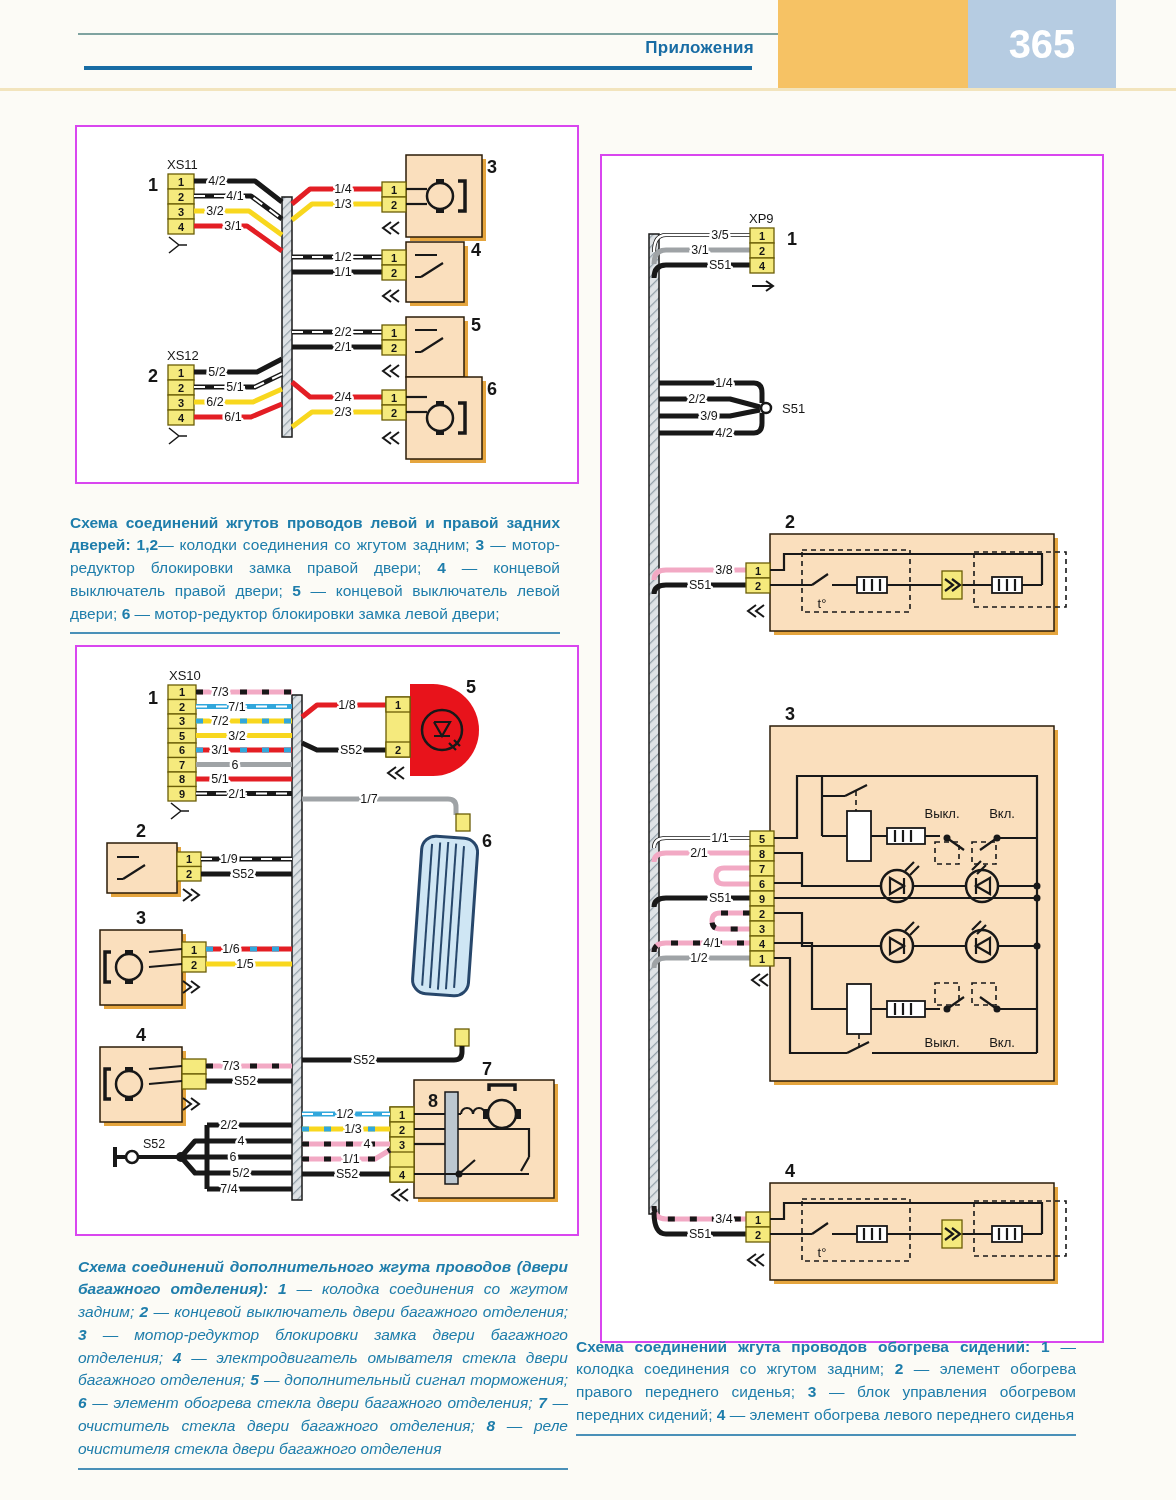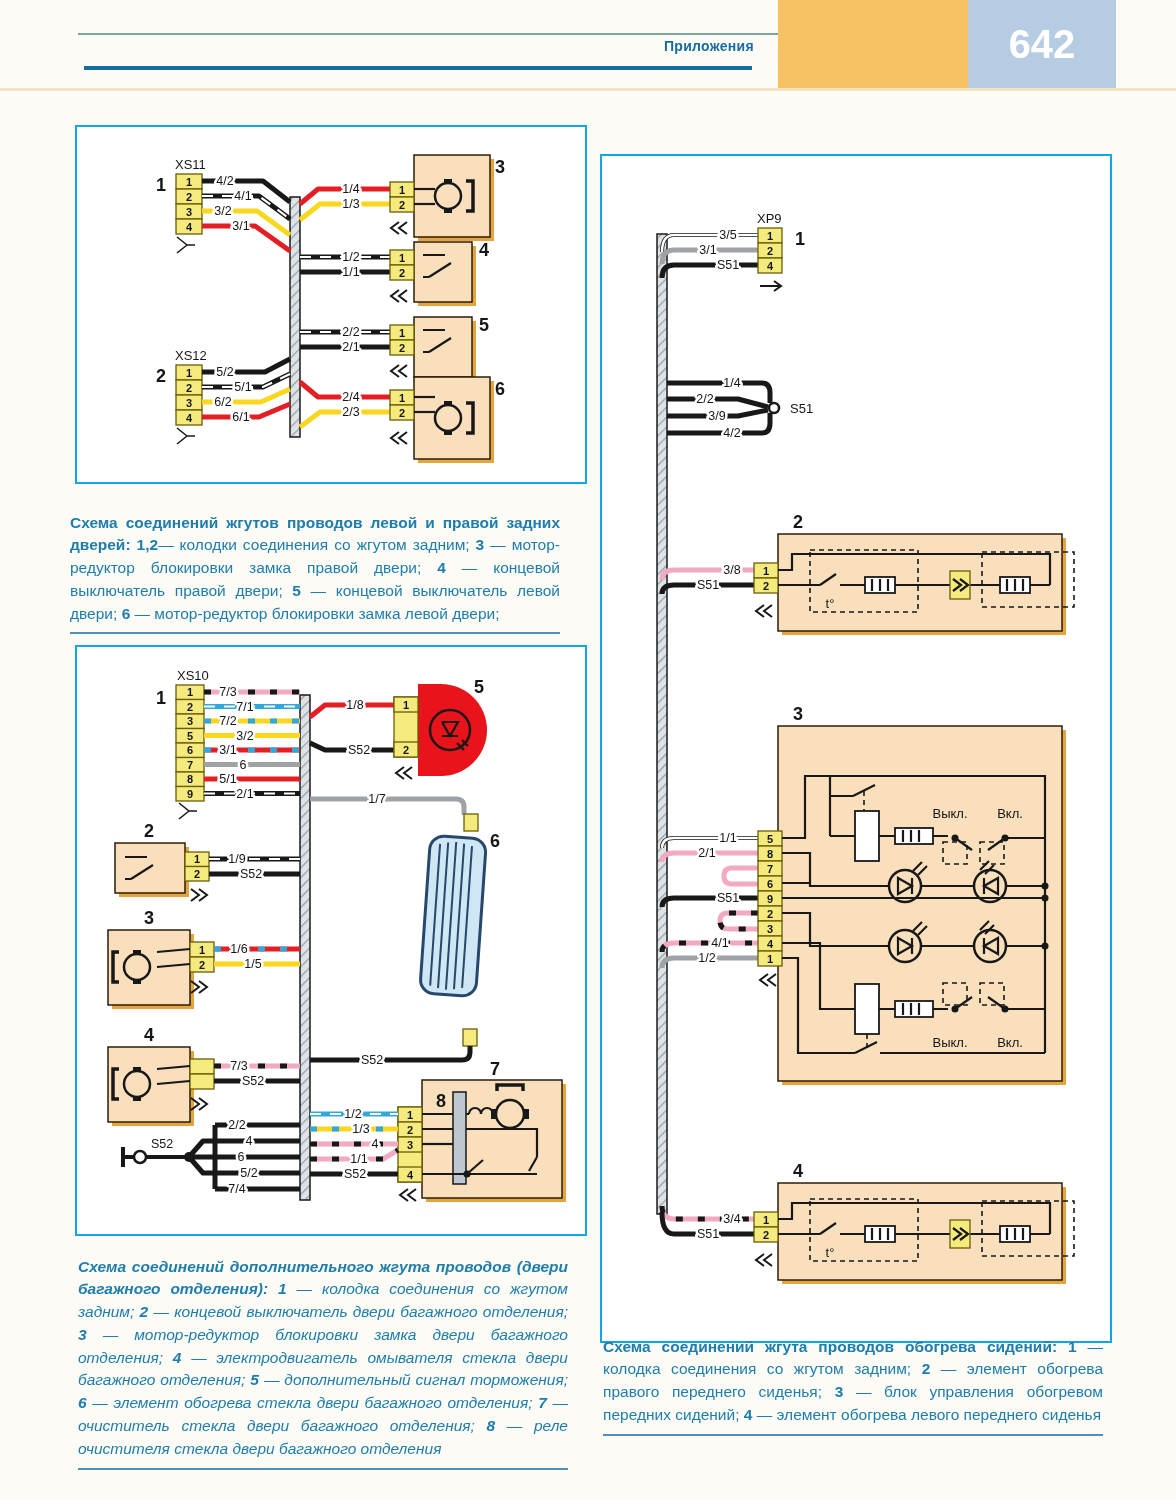--- a/index.html
+++ b/index.html
@@ -1,38 +1,38 @@
 <!DOCTYPE html>
 <html><head>
 <meta charset="utf-8">
 <style>
   html,body{margin:0;padding:0;background:#e8e8e8;}
   .page{position:relative;width:1176px;height:1500px;background:#fcfbf6;overflow:hidden;
         font-family:"Liberation Sans",sans-serif;}
   
   .hdr-thinline{position:absolute;left:78px;top:33px;width:884px;height:2px;background:#7fa3a0;}
   .hdr-title{position:absolute;left:78px;top:38px;width:676px;text-align:right;
-             font-size:14px;font-weight:bold;color:#186ca4;letter-spacing:.3px;}
+             font-size:17px;font-weight:bold;color:#186ca4;letter-spacing:.3px;}
   .hdr-thickline{position:absolute;left:84px;top:66px;width:668px;height:4px;background:#186ca4;}
   .hdr-orange{position:absolute;left:778px;top:0;width:190px;height:88px;background:#f6c264;}
   .hdr-bluebox{position:absolute;left:968px;top:0;width:148px;height:88px;background:#b6cce2;
                display:flex;align-items:center;justify-content:center;}
   .hdr-bluebox span{color:#ffffff;font-size:40px;font-weight:bold;}
   .hdr-creamline{position:absolute;left:0;top:88px;width:1176px;height:3px;background:#f2e4bd;}
   
-  .figbox{position:absolute;background:#ffffff;border:2px solid #0ea5e9;padding-left:8px;}
+  .figbox{position:absolute;background:#ffffff;border:2px solid #d946ef;}
   .fig1{left:75px;top:125px;width:500px;height:355px;}
   .fig2{left:75px;top:645px;width:500px;height:587px;}
   .fig3{left:600px;top:125px;width:500px;height:1185px;margin-top:29px;}
   .figbox svg{display:block;width:100%;height:100%;}
   
   .cap{position:absolute;color:#1e7dab;font-size:15.5px;line-height:1.47;text-align:justify;}
   .cap1{left:70px;top:496px;width:490px;}
   .cap2{left:78px;top:1240px;width:490px;font-style:italic;}
-  .cap3{left:603px;top:1320px;width:500px;}
+  .cap3{left:576px;top:1320px;width:500px;}
   .cb{font-weight:bold;}
   .caprule{height:2px;background:#4a90b8;margin-top:7px;}
   
   svg text{font-family:"Liberation Sans",sans-serif;fill:#161616;}
   .lbl{font-size:12.5px;paint-order:stroke;stroke:#ffffff;stroke-width:5px;stroke-linejoin:round;text-anchor:middle;}
   .pin{font-size:11px;text-anchor:middle;font-weight:bold;}
   .cname{font-size:13px;}
   .cnum{font-size:18px;font-weight:bold;text-anchor:middle;}
   .inlbl{font-size:13px;text-anchor:middle;}
   .wk{stroke:#181818;stroke-width:5;fill:none;stroke-linejoin:round;}
@@ -60,21 +60,21 @@
 </head>
 <body>
 
 <div class="page">
 
   <div class="hdr-thinline"></div>
   <div class="hdr-title">Приложения</div>
   <div class="hdr-thickline"></div>
   <div class="hdr-orange"></div>
   <div class="hdr-bluebox">
-    <span>642</span>
+    <span>365</span>
   </div>
   <div class="hdr-creamline"></div>
 
   <div class="figbox fig1">
   <svg viewBox="0 0 500 355">
     <defs>
       <pattern id="h1" width="7" height="7" patternUnits="userSpaceOnUse" patternTransform="rotate(45)">
         <rect width="7" height="7" fill="#dfe3e6"></rect>
             <line x1="0" y1="0" x2="0" y2="7" stroke="#93a0a9" stroke-width="2.5"></line>
       </pattern>

